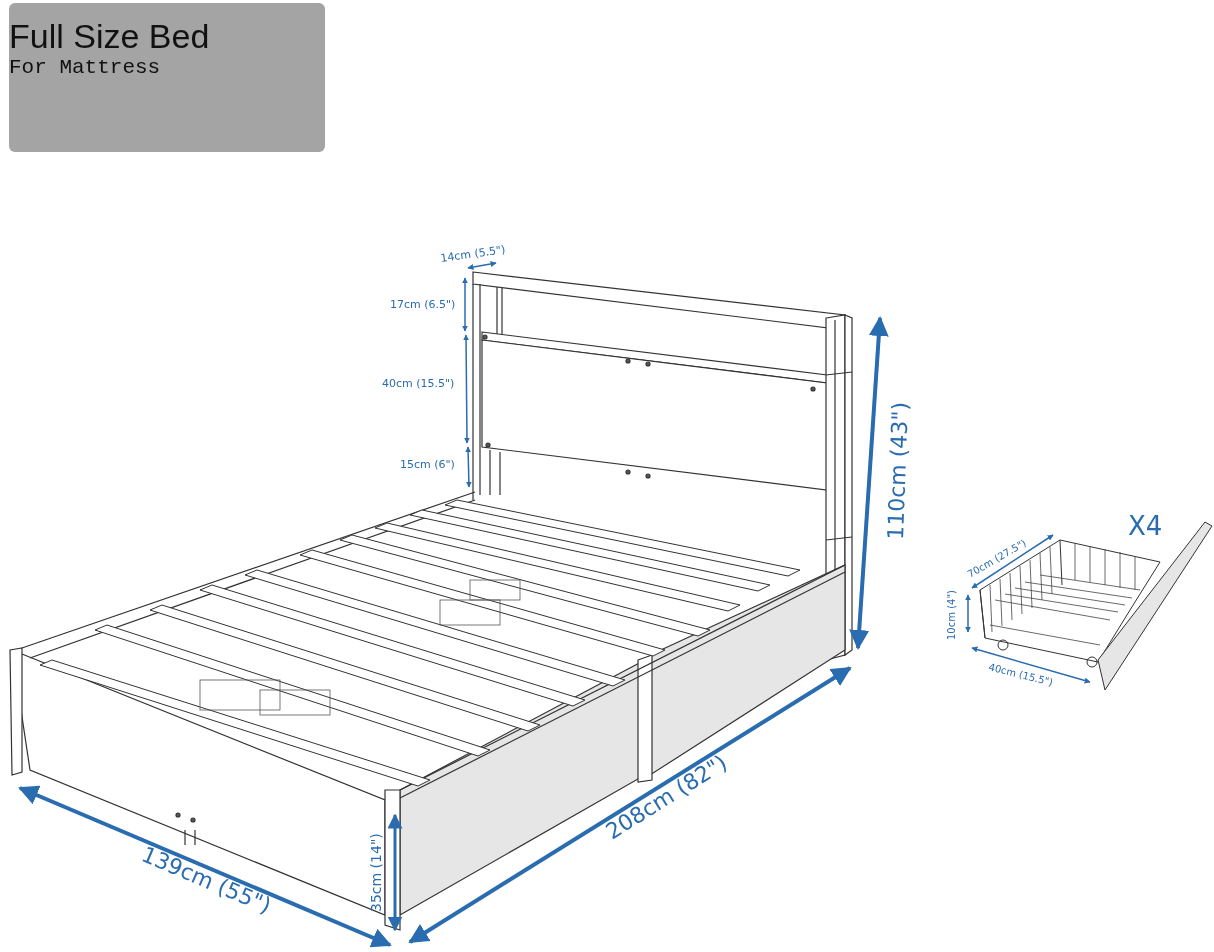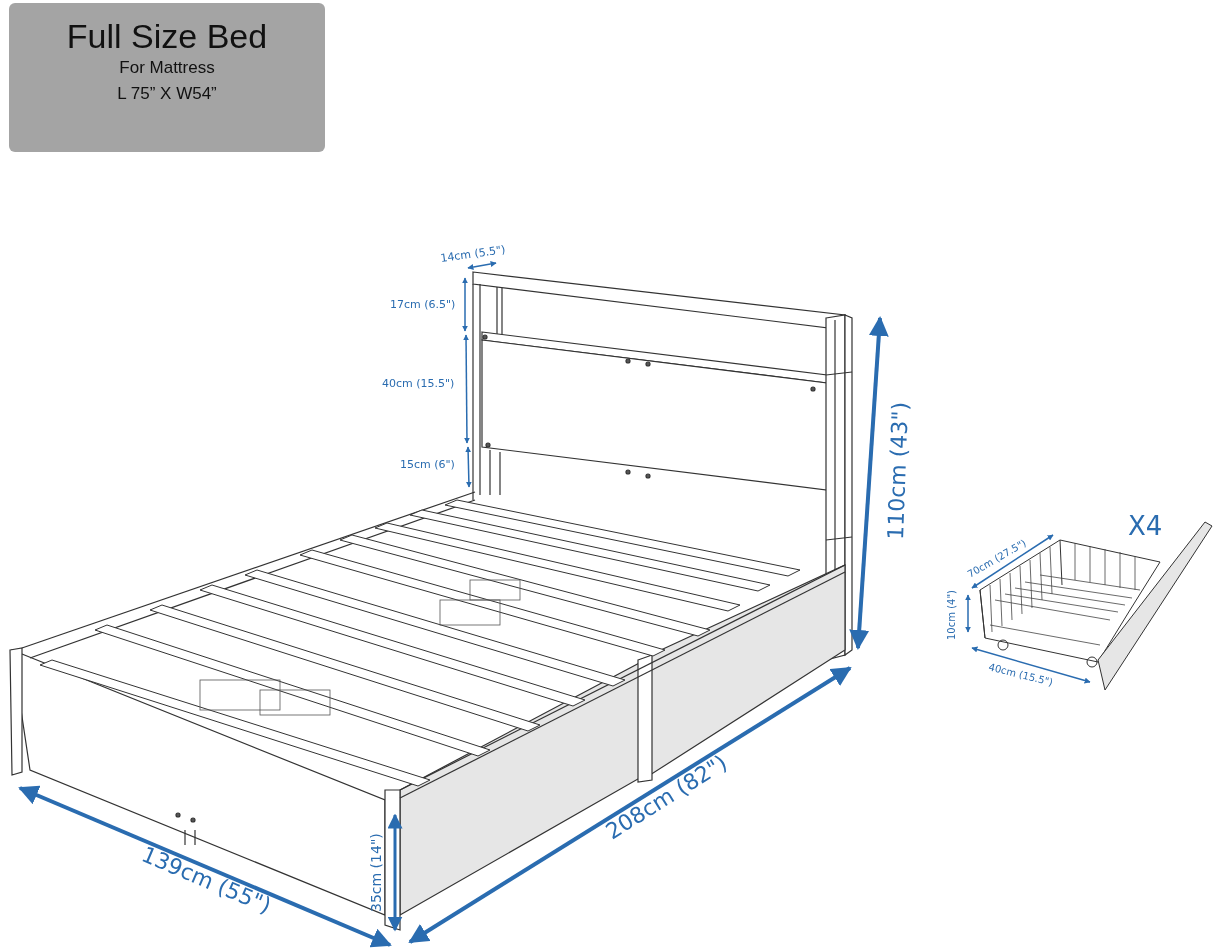--- a/index.html
+++ b/index.html
@@ -1,29 +1,28 @@
 <!DOCTYPE html>
 <html><head>
 <meta charset="utf-8">
 <style>
   html,body{margin:0;padding:0;background:#ffffff;}
   body{width:1214px;height:952px;position:relative;overflow:hidden;font-family:"DejaVu Sans",sans-serif;}
-  #info-box{position:absolute;left:9px;top:3px;width:316px;height:149px;background:#a4a4a4;border-radius:6px;text-align:center;color:#111;}
+  #info-box{position:absolute;left:9px;top:3px;width:316px;height:149px;background:#a4a4a4;border-radius:6px;color:#111;}
   #info-box .t1{font-family:"Liberation Sans",sans-serif;font-size:34px;line-height:38px;margin-top:14px;}
-  #info-box .t2{font-family:Liberation Sans, sans-serif;font-size:17px;line-height:26px;}
+  #info-box .t2{font-family:Liberation Mono, monospace;font-size:21px;line-height:26px;}
   svg#diagram{position:absolute;left:0;top:0;}
   .dim{font-family:"DejaVu Sans",sans-serif;fill:#2a6cb0;}
 </style>
 </head>
 <body>
 
 <div id="info-box">
   <div class="t1">Full Size Bed</div>
   <div class="t2">For Mattress</div>
-  <div class="t2">L 75” X W54”</div>
 </div>
 
 <svg id="diagram" width="1214" height="952" viewBox="0 0 1214 952">
   <defs>
     <marker id="ah" viewBox="0 0 10 10" refX="9" refY="5" markerWidth="5" markerHeight="5" orient="auto-start-reverse">
       <path d="M0,0 L10,5 L0,10 z" fill="#2a6cb0"></path>
     </marker>
     <marker id="ahs" viewBox="0 0 10 10" refX="9" refY="5" markerWidth="4" markerHeight="4" orient="auto-start-reverse">
       <path d="M0,0 L10,5 L0,10 z" fill="#2a6cb0"></path>
     </marker>

